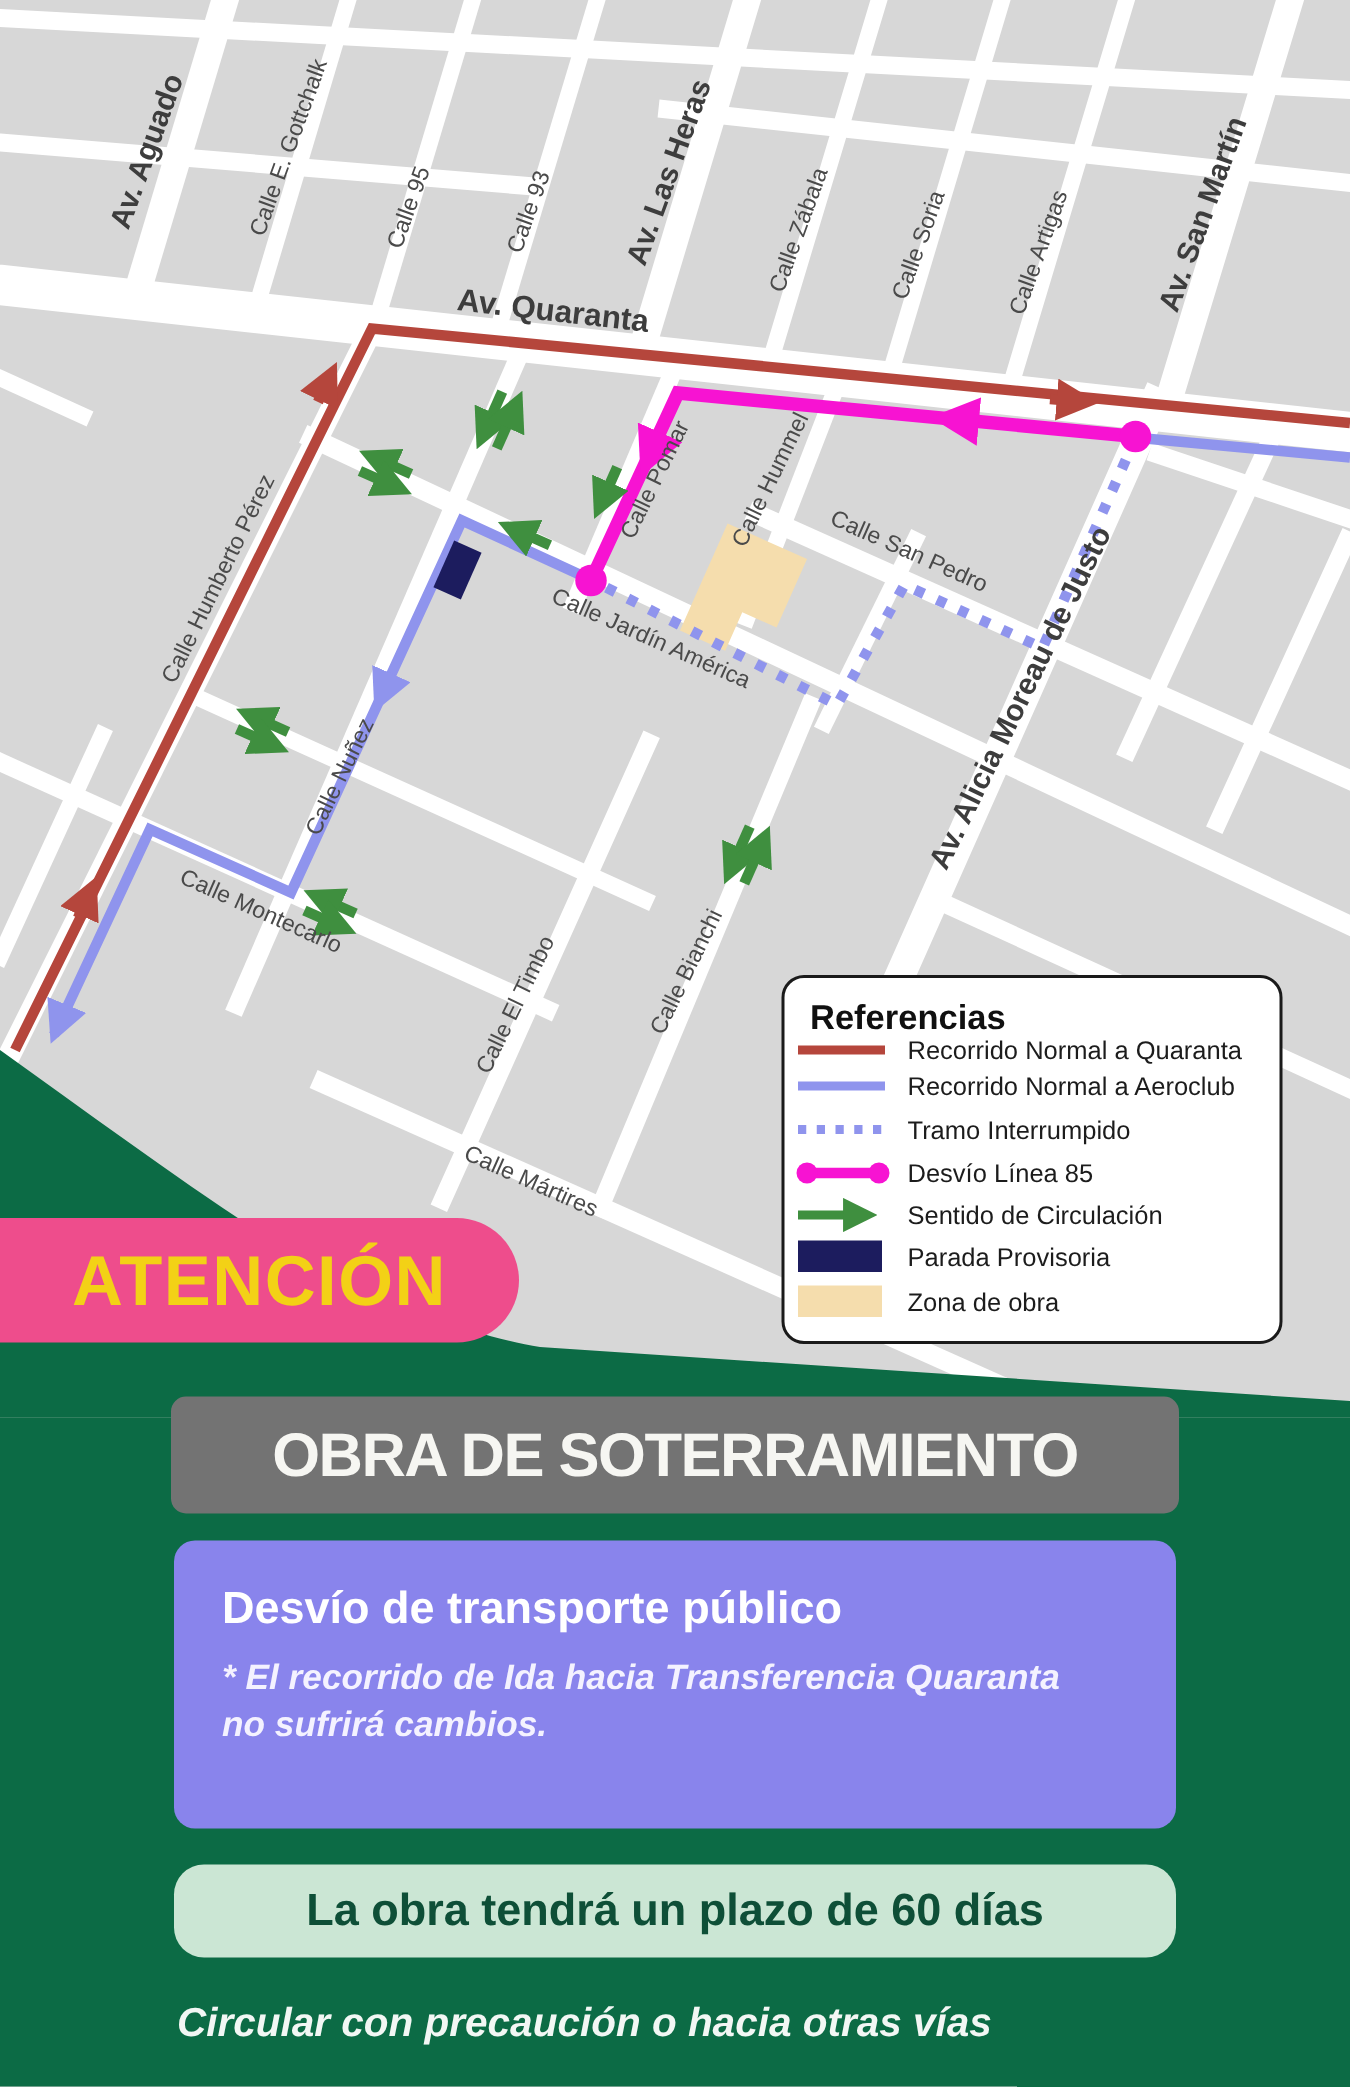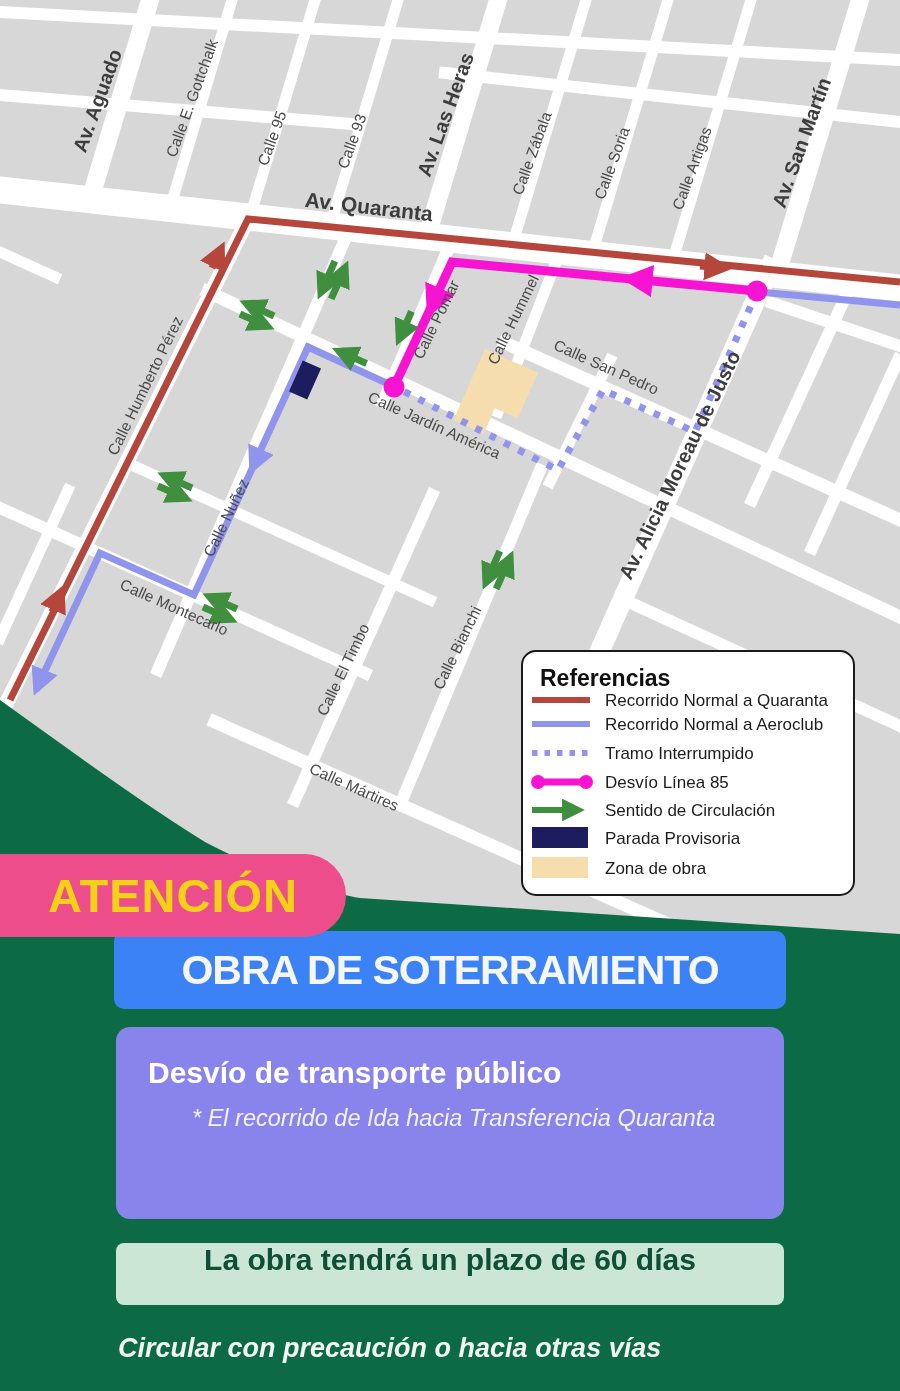--- a/index.html
+++ b/index.html
@@ -11,49 +11,49 @@
   #map-svg{position:absolute;top:0;left:0;display:block;}
 
   
   .st{font:15.5px "Liberation Sans", sans-serif; fill:#4a4a4a;}
   .av{font:700 20px "Liberation Sans", sans-serif; fill:#3d3d3d;}
   .qa{font:700 21px "Liberation Sans", sans-serif; fill:#3d3d3d;}
   .lg-title{font:800 23px "Liberation Sans", sans-serif; fill:#101010;}
   .lg-label{font:17px "Liberation Sans", sans-serif; fill:#1c1c1c;}
 
   .attention-badge{
-    position:absolute;left:0;top:854px;width:346px;height:83px;
+    position:absolute;left:0;top:812px;width:346px;height:83px;
     background:#ee4d8c;border-radius:0 42px 42px 0;
     display:flex;align-items:center;justify-content:center;z-index:6;
   }
   .attention-badge span{
     font-size:47px;font-weight:800;color:#f3d116;letter-spacing:1px;
   }
   .title-box{
     position:absolute;left:114px;top:931px;width:672px;height:78px;
-    background:#3b82f6;border-radius:10px;
+    background:#737373;border-radius:10px;
     display:flex;align-items:center;justify-content:center;z-index:5;
   }
   .title-box span{
     font-size:41px;font-weight:800;color:#f6f6f2;letter-spacing:-1px;white-space:nowrap;
   }
   .detour-box{
     position:absolute;left:116px;top:1027px;width:668px;height:192px;
     background:#8984ec;border-radius:14px;box-sizing:border-box;
     padding:24px 44px 0 32px;z-index:5;
   }
   .detour-line{font-size:30px;font-weight:800;color:#ffffff;line-height:1.45;}
   .detour-note{
-    margin-top:8px;font-size:23.5px;font-style:italic;font-weight:400;
-    color:#f4f2ff;line-height:1.32;margin-left:44px;
+    margin-top:8px;font-size:23.5px;font-style:italic;font-weight:700;
+    color:#f4f2ff;line-height:1.32;
   }
   .duration-box{
     position:absolute;left:116px;top:1243px;width:668px;height:62px;
-    background:#cbe6d4;border-radius:8px;
-    display:flex;justify-content:center;z-index:5;
+    background:#cbe6d4;border-radius:20px;
+    display:flex;align-items:center;justify-content:center;z-index:5;
   }
   .duration-box span{font-size:30px;font-weight:800;color:#0e4f37;}
   .footer-note{
     position:absolute;left:118px;top:1333px;z-index:5;
     font-size:27px;font-style:italic;font-weight:700;color:#f2f7f4;
   }
 </style>
 </head>
 <body>
 
@@ -235,20 +235,21 @@
 </div>
 
 <div class="title-box">
   <span>OBRA DE SOTERRAMIENTO</span>
 </div>
 
 <div class="detour-box">
   <div class="detour-line">Desvío de transporte público</div>
   <div class="detour-note">
     <div>* El recorrido de Ida hacia Transferencia Quaranta</div>
+    <div>no sufrirá cambios.</div>
   </div>
 </div>
 
 <div class="duration-box">
   <span>La obra tendrá un plazo de 60 días</span>
 </div>
 
 <div class="footer-note">Circular con precaución o hacia otras vías</div>
 
 </body></html>

